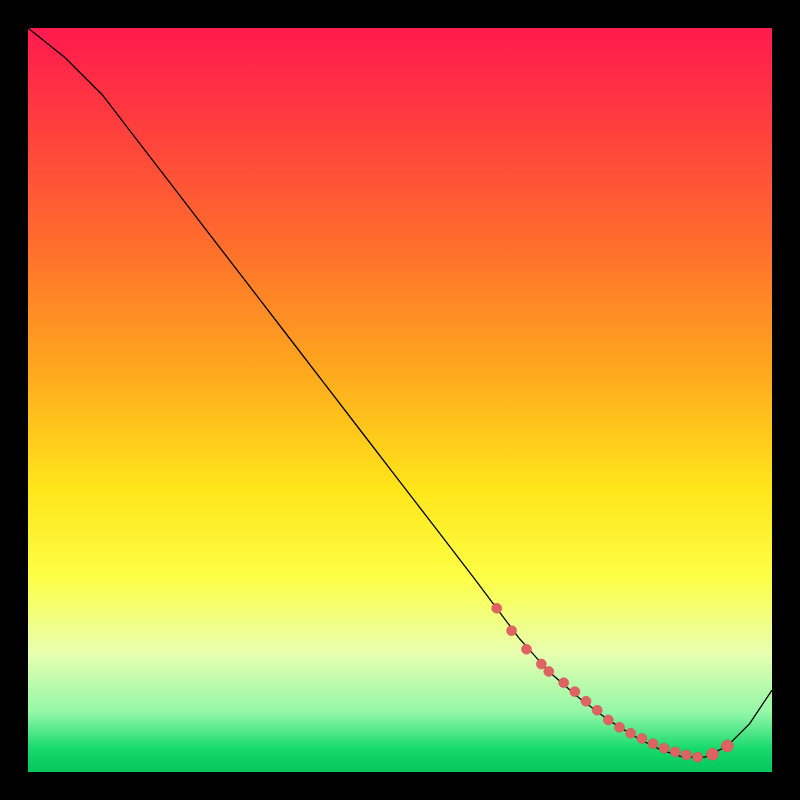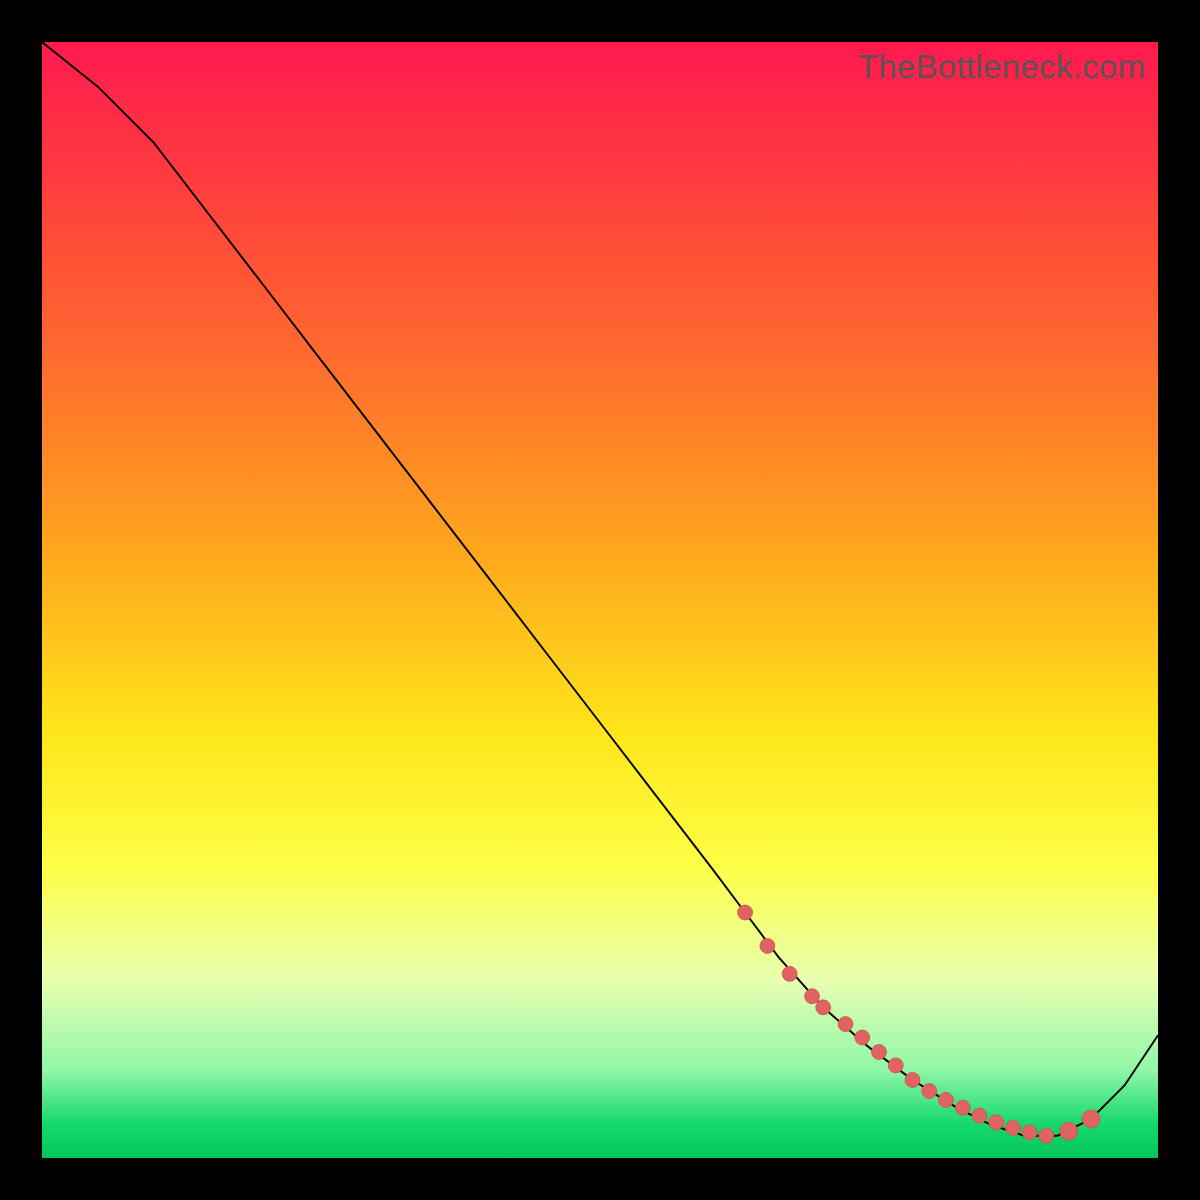--- a/index.html
+++ b/index.html
@@ -63,21 +63,20 @@
     fill: #e06363;
     stroke: #d44e4e;
     stroke-width: 0.5;
   }
 </style>
 </head>
 <body>
 
 <div class="canvas">
   <div class="plot-area">
-    <div class="watermark">TheBottleneck.com</div>
     <svg class="overlay" viewBox="0 0 744 744">
       <path class="curve" d="M0.00 0.00 L37.20 29.76 L74.40 66.96 L111.60 115.32 L148.80 163.68 L186.00 212.04 L223.20 260.40 L260.40 308.76 L297.60 357.12 L334.80 405.48 L372.00 453.84 L409.20 502.20 L446.40 550.56 L468.72 580.32 L491.04 610.08 L520.80 643.56 L550.56 669.60 L580.32 691.92 L610.08 710.52 L632.40 721.68 L654.72 729.12 L677.04 729.12 L699.36 717.96 L721.68 695.64 L744.00 662.16"></path>
       <g>
           <circle class="marker" cx="468.72" cy="580.32" r="5"></circle>
           <circle class="marker" cx="483.60" cy="602.64" r="5"></circle>
           <circle class="marker" cx="498.48" cy="621.24" r="5"></circle>
           <circle class="marker" cx="513.36" cy="636.12" r="5"></circle>
           <circle class="marker" cx="520.80" cy="643.56" r="5"></circle>
           <circle class="marker" cx="535.68" cy="654.72" r="5"></circle>
           <circle class="marker" cx="546.84" cy="663.65" r="5"></circle>

